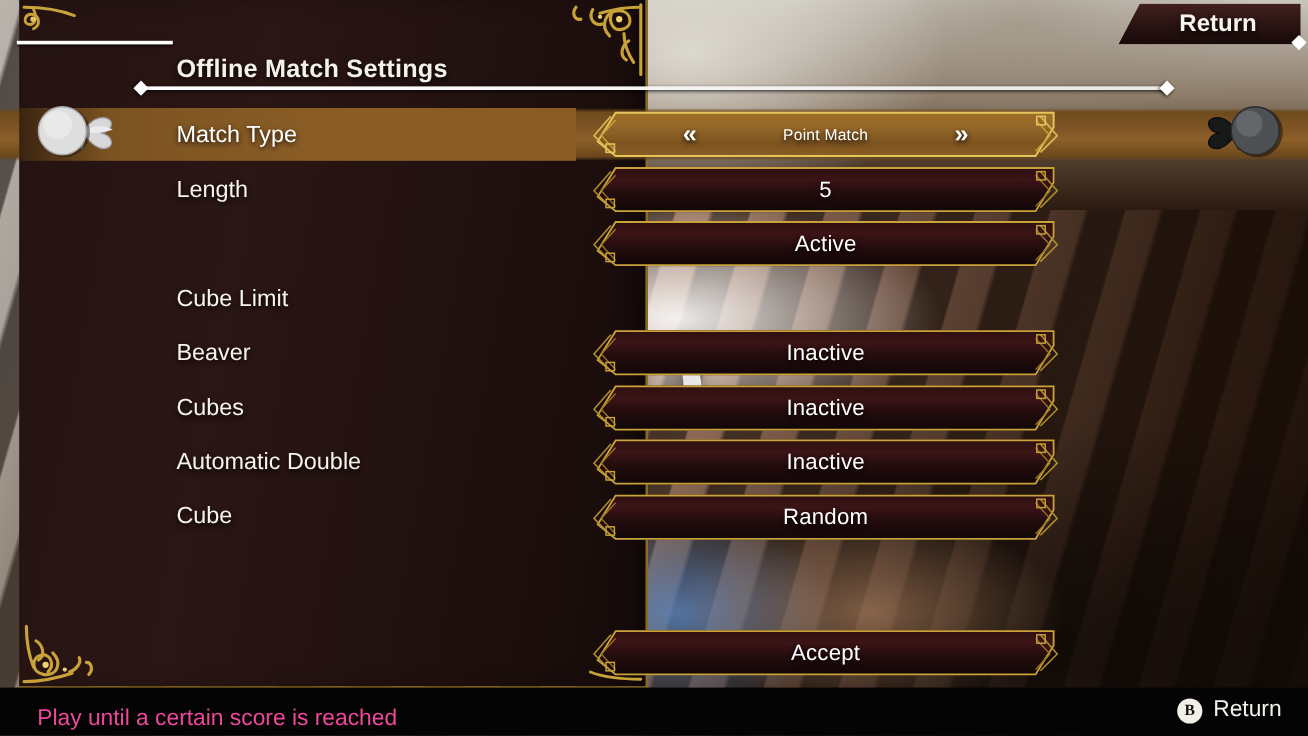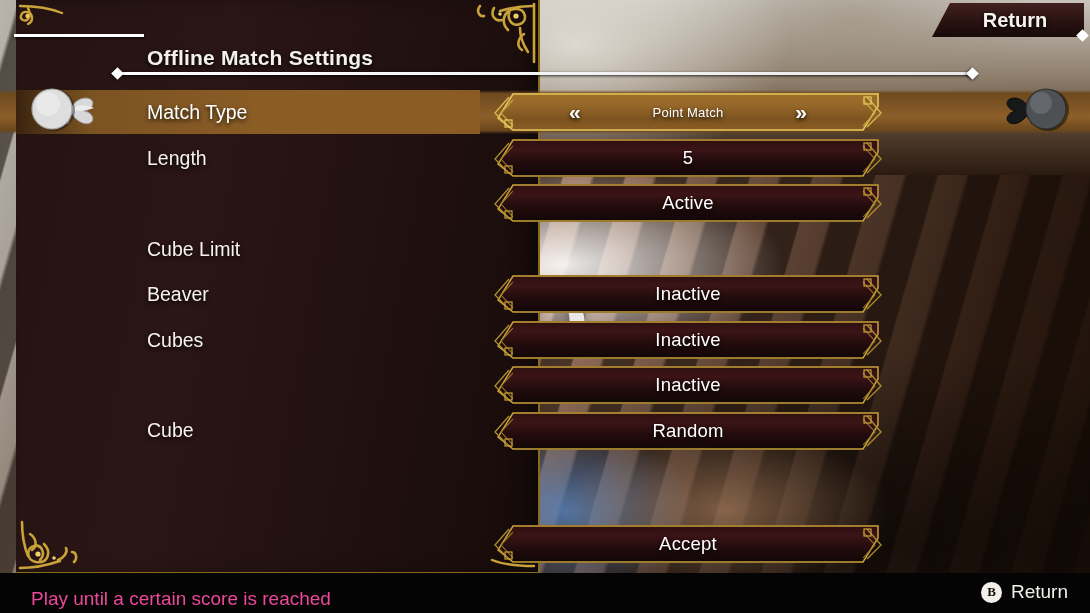--- a/index.html
+++ b/index.html
@@ -286,20 +286,21 @@
     <div id="title">Offline Match Settings</div>
 
     <div id="hl-band-left"></div>
 
     <div id="labels">
       <div class="menu-row sel" style="top:101px">Match Type</div>
       <div class="menu-row" style="top:147px">Length</div>
       <div class="menu-row" style="top:238px">Cube Limit</div>
       <div class="menu-row" style="top:283px">Beaver</div>
       <div class="menu-row" style="top:329px">Cubes</div>
+      <div class="menu-row" style="top:374px">Automatic Double</div>
       <div class="menu-row" style="top:419px">Cube</div>
     </div>
   </div>
 
   <div id="hl-band"></div>
 
   <div id="title-rule"></div>
   <div class="rule-dot" id="rule-dot-l"></div>
   <div class="rule-dot" id="rule-dot-r"></div>
 

